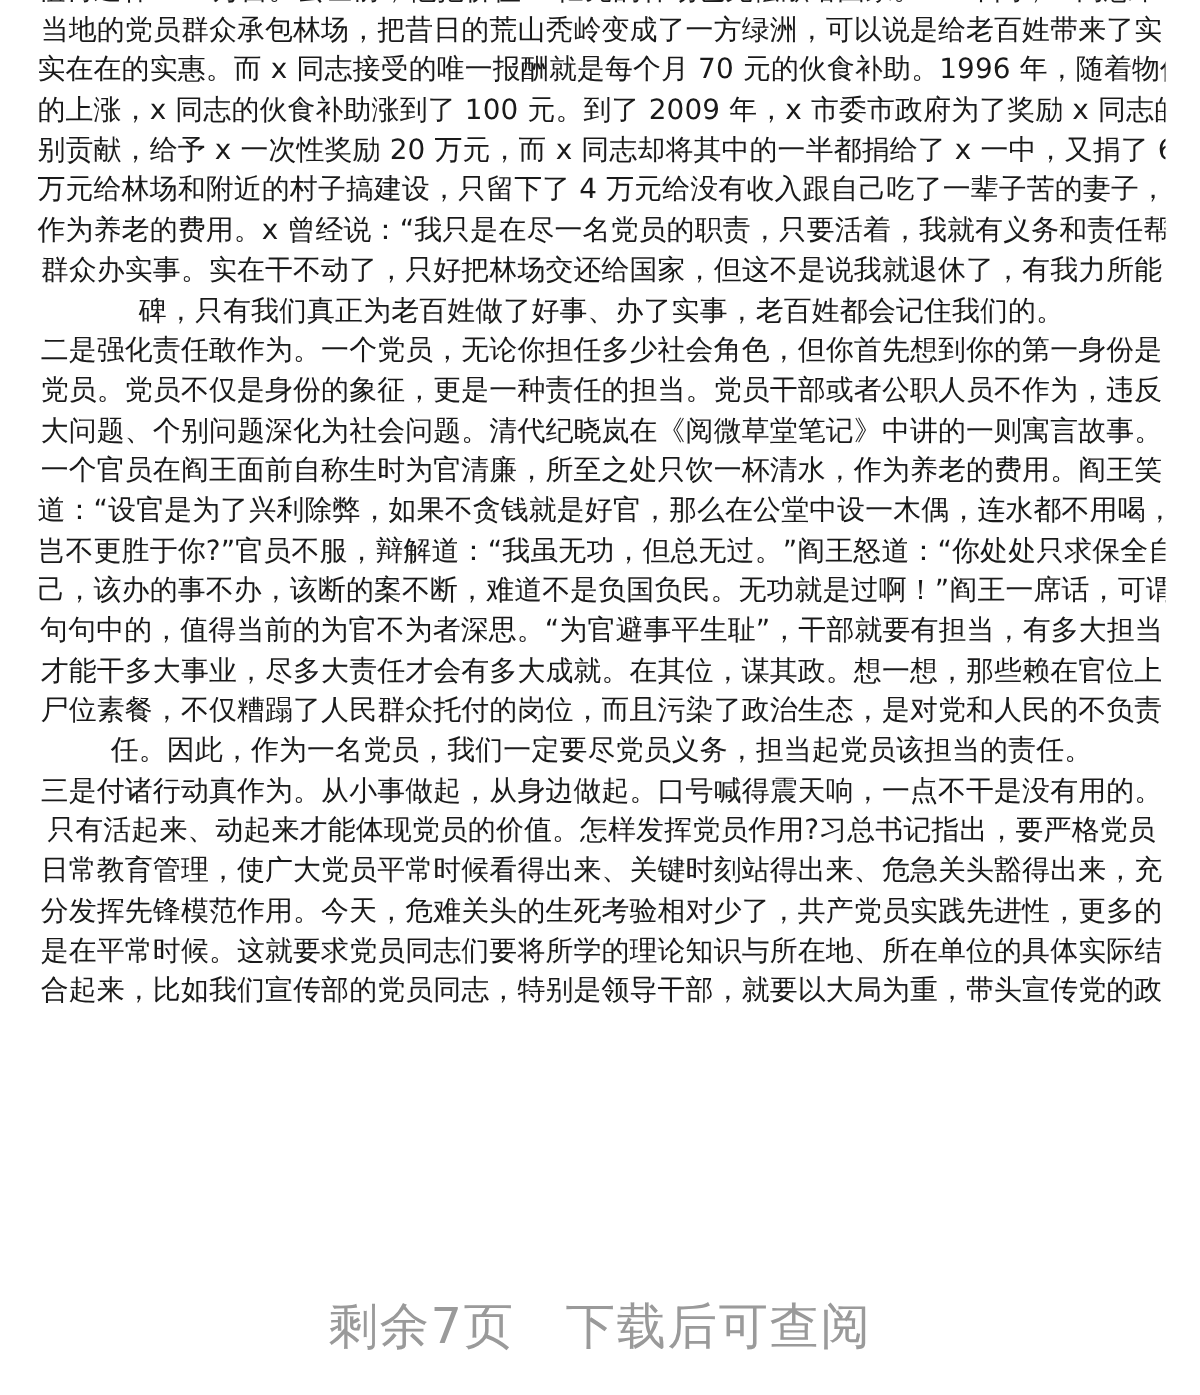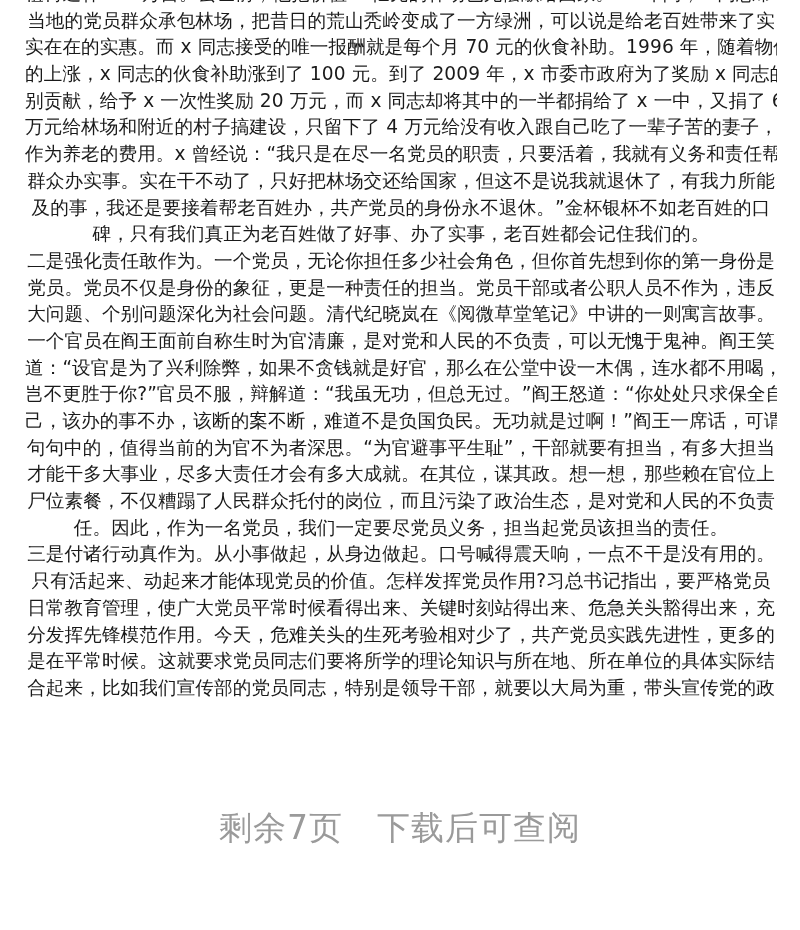--- a/index.html
+++ b/index.html
@@ -4,45 +4,44 @@
 <style>
   html, body { margin:0; padding:0; background:#ffffff; }
   body { width:800px; height:930px; position:relative; overflow:hidden;
          font-family:"DejaVu Sans","Liberation Sans",sans-serif; }
   .doc { position:absolute; left:25px; top:-19px; width:752px; }
   .line { height:26.7px; line-height:26.7px; font-size:18.6px; color:#1a1a1a;
           white-space:nowrap; overflow:hidden; letter-spacing:0.1px;text-align:center; }
   .watermark { position:absolute; color:rgba(200,200,200,0.25); font-size:40px;
                transform:rotate(-40deg); pointer-events:none; white-space:nowrap; }
   .fade { position:absolute; left:0; top:785px; width:800px; height:145px; background:#ffffff; }
-  .more { position:absolute; left:0; top:806px; width:800px; text-align:center;
+  .more { position:absolute; left:0; top:862px; width:800px; text-align:center;
           font-size:33px; color:#9a9a9a; letter-spacing:1px; }
   .more span { display:inline-block; }
   .more .gap { width:34px; }
 </style>
 </head>
 <body>
 
 <div class="watermark" style="left:160px; top:300px;">​</div>
 
 <div class="doc">
   <div class="line">植树造林 5.8 万亩。去世前，他把价值 3 亿元的林场也无偿献给国家。20 年间，x 同志带领</div>
   <div class="line">当地的党员群众承包林场，把昔日的荒山秃岭变成了一方绿洲，可以说是给老百姓带来了实</div>
   <div class="line">实在在的实惠。而 x 同志接受的唯一报酬就是每个月 70 元的伙食补助。1996 年，随着物价</div>
   <div class="line">的上涨，x 同志的伙食补助涨到了 100 元。到了 2009 年，x 市委市政府为了奖励 x 同志的特</div>
   <div class="line">别贡献，给予 x 一次性奖励 20 万元，而 x 同志却将其中的一半都捐给了 x 一中，又捐了 6</div>
   <div class="line">万元给林场和附近的村子搞建设，只留下了 4 万元给没有收入跟自己吃了一辈子苦的妻子，</div>
   <div class="line">作为养老的费用。x 曾经说：“我只是在尽一名党员的职责，只要活着，我就有义务和责任帮</div>
   <div class="line">群众办实事。实在干不动了，只好把林场交还给国家，但这不是说我就退休了，有我力所能</div>
-  <div class="line">及的事，我还是要接着帮老百姓办，共产党员的身份永不退休。”金杯银杯不如老百姓的口</div>
   <div class="line">碑，只有我们真正为老百姓做了好事、办了实事，老百姓都会记住我们的。</div>
   <div class="line">二是强化责任敢作为。一个党员，无论你担任多少社会角色，但你首先想到你的第一身份是</div>
   <div class="line">党员。党员不仅是身份的象征，更是一种责任的担当。党员干部或者公职人员不作为，违反</div>
   <div class="line">大问题、个别问题深化为社会问题。清代纪晓岚在《阅微草堂笔记》中讲的一则寓言故事。</div>
-  <div class="line">一个官员在阎王面前自称生时为官清廉，是对党和人民的不负责，可以无愧于鬼神。阎王笑</div>
+  <div class="line">一个官员在阎王面前自称生时为官清廉，所至之处只饮一杯清水，作为养老的费用。阎王笑</div>
   <div class="line">道：“设官是为了兴利除弊，如果不贪钱就是好官，那么在公堂中设一木偶，连水都不用喝，</div>
   <div class="line">岂不更胜于你?”官员不服，辩解道：“我虽无功，但总无过。”阎王怒道：“你处处只求保全自</div>
   <div class="line">己，该办的事不办，该断的案不断，难道不是负国负民。无功就是过啊！”阎王一席话，可谓</div>
   <div class="line">句句中的，值得当前的为官不为者深思。“为官避事平生耻”，干部就要有担当，有多大担当</div>
   <div class="line">才能干多大事业，尽多大责任才会有多大成就。在其位，谋其政。想一想，那些赖在官位上</div>
   <div class="line">尸位素餐，不仅糟蹋了人民群众托付的岗位，而且污染了政治生态，是对党和人民的不负责</div>
   <div class="line">任。因此，作为一名党员，我们一定要尽党员义务，担当起党员该担当的责任。</div>
   <div class="line">三是付诸行动真作为。从小事做起，从身边做起。口号喊得震天响，一点不干是没有用的。</div>
   <div class="line">只有活起来、动起来才能体现党员的价值。怎样发挥党员作用?习总书记指出，要严格党员</div>
   <div class="line">日常教育管理，使广大党员平常时候看得出来、关键时刻站得出来、危急关头豁得出来，充</div>

